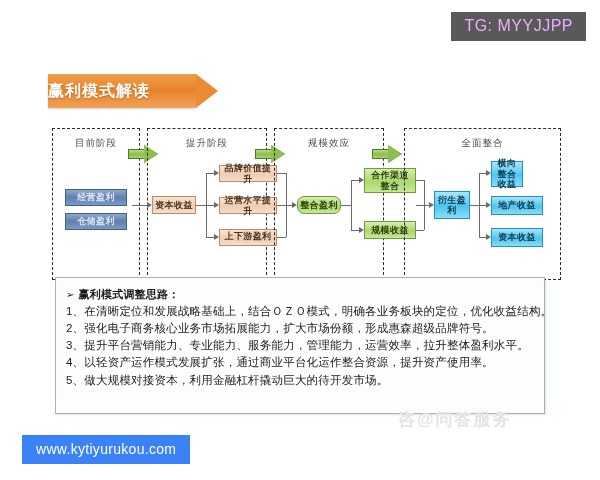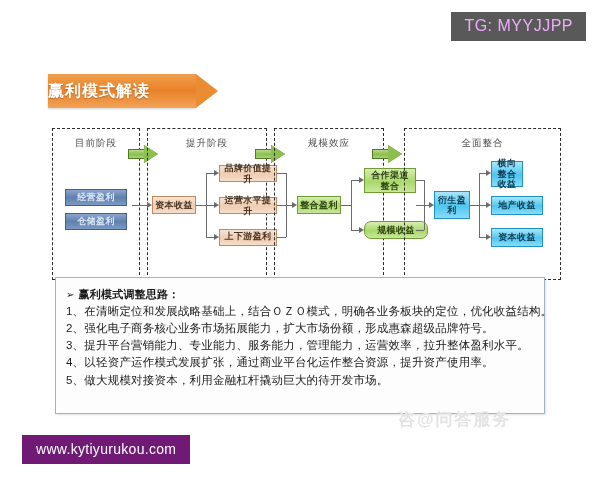--- a/index.html
+++ b/index.html
@@ -134,21 +134,21 @@
   .watermark{
     position:absolute;left:398px;top:408px;
     font-size:17px;font-weight:bold;color:#e3e3e3;
     letter-spacing:2px;white-space:nowrap;
     user-select:none;
   }
 
   
   .url-badge{
     position:absolute;left:22px;bottom:16px;
-    background:#701a75;color:#fff;
+    background:#3b82f6;color:#fff;
     font-size:14px;letter-spacing:.3px;
     padding:6px 14px 7px 14px;white-space:nowrap;
   }
 </style>
 </head>
 <body>
 
 <div class="canvas">
 
   <div class="tg-badge">TG: MYYJJPP</div>
@@ -201,31 +201,31 @@
 
     <div class="garrow a2">
       <span class="tail"></span>
         <span class="head"></span>
     </div>
 
     <div class="panel p3">
       <div class="phase-label">规模效应</div>
     </div>
 
-    <div class="node n-green" style="left:245px;top:68px;width:44px;height:18px;">整合盈利</div>
+    <div class="node n-green" style="left:245px;top:68px;width:44px;height:18px;border-radius:7px;">整合盈利</div>
 
     <div class="ln lh" style="left:289px;top:77px;width:10px;"></div>
     <div class="ln lv" style="left:299px;top:52px;height:50px;"></div>
     <div class="ln lh" style="left:299px;top:52px;width:9px;"></div>
     <div class="ln lh" style="left:299px;top:102px;width:9px;"></div>
     <div class="tip-r" style="left:307px;top:49px;"></div>
     <div class="tip-r" style="left:307px;top:99px;"></div>
 
     <div class="node n-green" style="left:312px;top:40px;width:52px;height:25px;">合作渠道整合</div>
-    <div class="node n-green" style="left:312px;top:93px;width:64px;height:18px;border-radius:7px;">规模收益</div>
+    <div class="node n-green" style="left:312px;top:93px;width:52px;height:18px;">规模收益</div>
 
     <div class="ln lh" style="left:364px;top:52px;width:8px;"></div>
     <div class="ln lh" style="left:364px;top:102px;width:8px;"></div>
     <div class="ln lv" style="left:372px;top:52px;height:50px;"></div>
     <div class="ln lh" style="left:364px;top:77px;width:14px;"></div>
     <div class="tip-r" style="left:377px;top:74px;"></div>
 
     <div class="garrow a3">
       <span class="tail"></span>
         <span class="head"></span>

